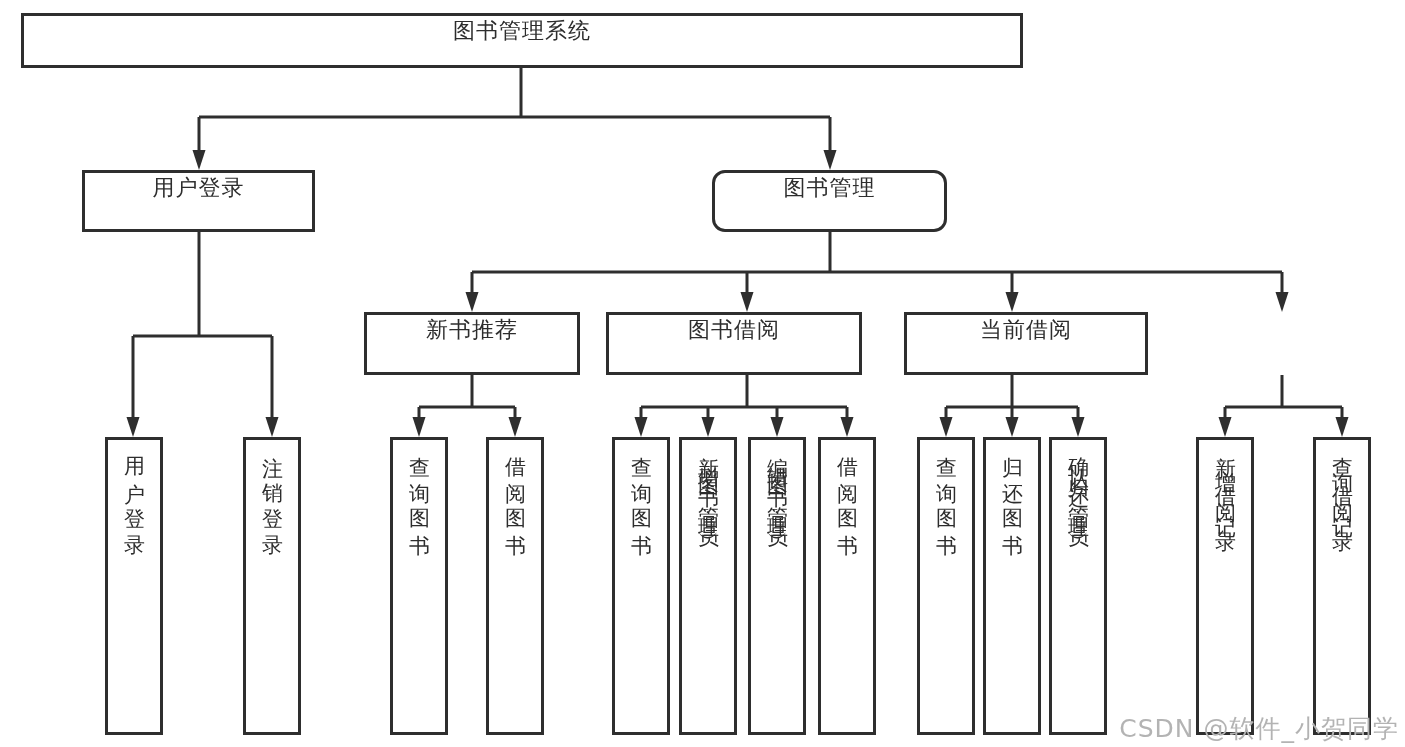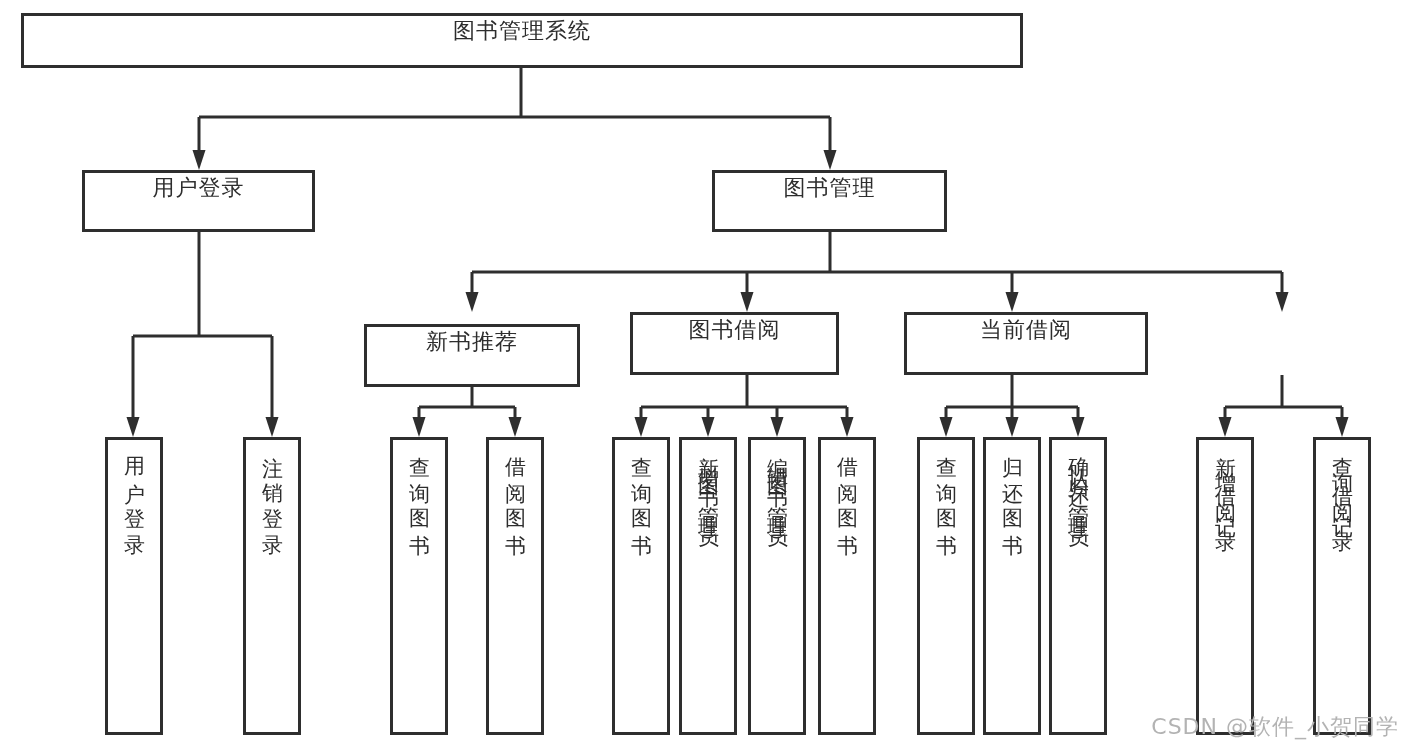--- a/index.html
+++ b/index.html
@@ -38,23 +38,23 @@
     line-height: 1;
     white-space: nowrap;
   }
   .ls-short span { letter-spacing: 26px; }
   .ls-med   span { letter-spacing: 15px; }
   .ls-long  span { letter-spacing: 10px; }
 
   
   .n-root      { left: 21px;   top: 13px;  width: 1002px; height: 55px; }
   .n-login     { left: 82px;   top: 170px; width: 233px;  height: 62px; }
-  .n-mgmt      { left: 712px;  top: 170px; width: 235px;  height: 62px; }
-  .n-newbook   { left: 364px;  top: 324px; width: 216px;  height: 63px; }
-  .n-borrow    { left: 630px;  top: 312px; width: 209px;  height: 63px; font-family: Liberation Serif, serif; }
+  .n-mgmt      { left: 712px;  top: 170px; width: 235px;  height: 62px; border-radius: 13px; }
+  .n-newbook   { left: 364px;  top: 312px; width: 216px;  height: 63px; }
+  .n-borrow    { left: 606px;  top: 312px; width: 256px;  height: 63px; font-family: Liberation Serif, serif; }
   .n-current   { left: 904px;  top: 312px; width: 244px;  height: 63px; }
   .n-records   { left: 1174px; top: 312px; width: 216px;  height: 63px; }
 
   .leaf { top: 437px; width: 58px; height: 298px; }
   .l-userlogin  { left: 105px; }
   .l-logout     { left: 243px; }
   .l-nb-query   { left: 390px; }
   .l-nb-borrow  { left: 486px; }
   .l-bb-query   { left: 612px; }
   .l-bb-add     { left: 679px; }
@@ -63,21 +63,21 @@
   .l-cb-query   { left: 917px; }
   .l-cb-return  { left: 983px; }
   .l-cb-confirm { left: 1049px; }
   .l-br-add     { left: 1196px; }
   .l-br-query   { left: 1313px; }
 
   .watermark {
     position: absolute;
     right: 6px;
     top: 712px;
-    font-size: 22px;
+    font-size: 25px;
     color: #b3b3b3;
     letter-spacing: 1px;
     z-index: 3;
     white-space: nowrap;
   }
 </style>
 </head>
 <body>
 
 <div class="canvas">

